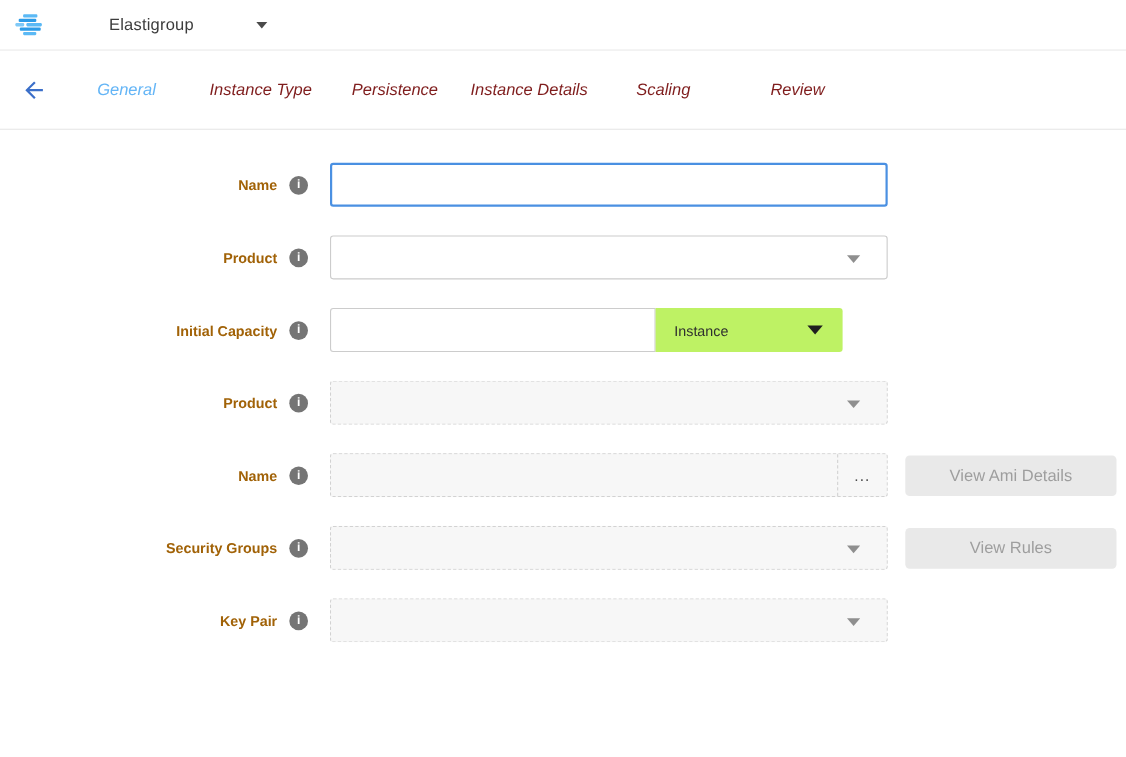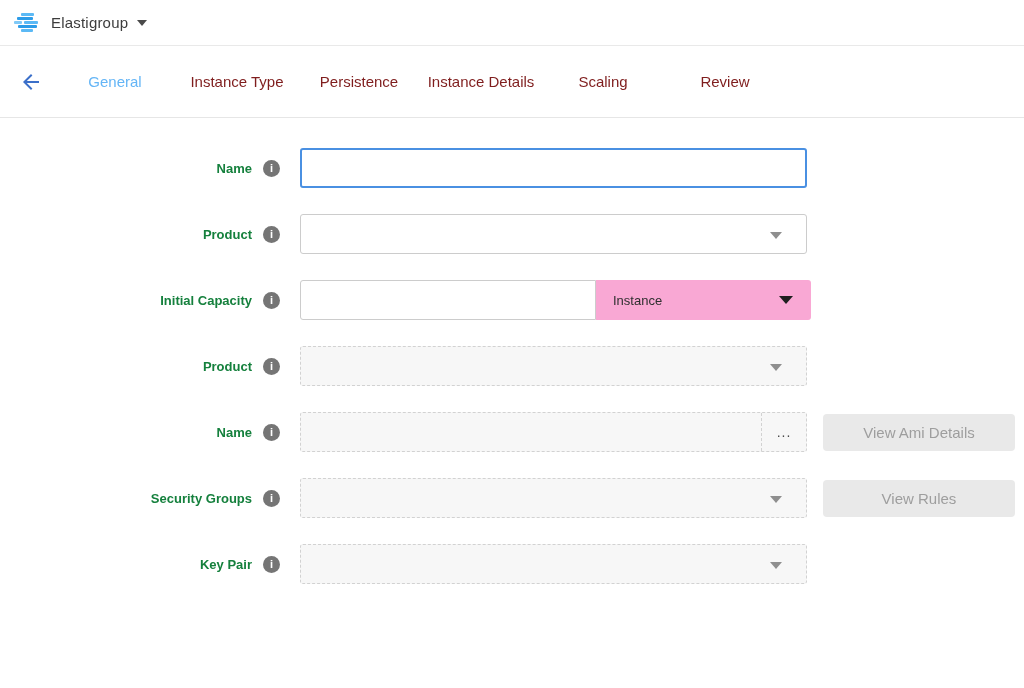--- a/index.html
+++ b/index.html
@@ -1,59 +1,59 @@
 <!DOCTYPE html>
 <html><head>
 <meta charset="utf-8">
 <style>
   * { margin:0; padding:0; box-sizing:border-box; }
   html,body { width:1024px; height:688px; background:#fff; font-family:"Liberation Sans", sans-serif; overflow:hidden; }
 
   
   .header { height:46px; display:flex; align-items:center; padding-left:14px; border-bottom:1px solid #e9e9e9; }
-  .app-switcher { display:flex; align-items:center; cursor:pointer; }
+  .app-switcher { display:flex; align-items:center; cursor:pointer;gap:48px; }
   .logo { width:26px; height:22px; position:relative; margin-right:11px; }
   .logo i { position:absolute; display:block; height:3px; border-radius:1px; }
   .logo .b1 { left:7px;  top:1px;  width:13px; background:#5bb9f5; }
   .logo .b2 { left:3px;  top:5px;  width:16px; background:#2d9ce8; }
   .logo .b3 { left:0;    top:9px;  width:8px;  background:#7fc9f7; }
   .logo .b4 { left:10px; top:9px;  width:14px; background:#5bb9f5; }
   .logo .b5 { left:4px;  top:13px; width:19px; background:#2d9ce8; }
   .logo .b6 { left:7px;  top:17px; width:12px; background:#5bb9f5; }
   .app-name { font-size:15px; color:#3c3c3c; letter-spacing:.2px; }
   .hdr-caret { width:0; height:0; margin-left:9px; border-left:5px solid transparent; border-right:5px solid transparent; border-top:6px solid #4a4a4a; }
 
   
   .tabbar { height:72px; display:flex; align-items:center; border-bottom:1px solid #e6e6e6; padding-left:18px; }
   .back-btn { width:26px; height:26px; display:flex; align-items:center; justify-content:center; cursor:pointer; }
-  .tabs { display:flex; margin-left:10px; }
+  .tabs { display:flex; margin-left:10px;font-style:italic; }
   .tab { width:122px; text-align:center; font-size:15px; color:#7f1d1d; cursor:pointer; white-space:nowrap; }
   .tab.active { color:#64b5f6; }
 
   
   .form { padding-top:30px; }
   .form-row { display:flex; align-items:center; height:40px; margin-bottom:26px; }
   .label-col { width:280px; display:flex; align-items:center; justify-content:flex-end; flex-shrink:0; }
-  .field-label { font-size:13px; font-weight:bold; color:#15803d; }
+  .field-label { font-size:13px; font-weight:bold; color:#a16207; }
   .info-icon { width:17px; height:17px; margin-left:11px; border-radius:50%; background:#757575; color:#fff;
                display:flex; align-items:center; justify-content:center; font-size:11px; font-weight:bold; cursor:pointer; }
   .info-icon::before { content:"i"; }
   .field-col { margin-left:20px; display:flex; align-items:center; }
 
   .text-input { width:507px; height:40px; border:1px solid #ccc; border-radius:3px; background:#fff; font-size:14px; padding:0 12px; color:#333; outline:none; }
   .text-input.focused { border:2px solid #4a90e2; }
 
   .select { position:relative; width:507px; height:40px; border:1px solid #ccc; border-radius:3px; background:#fff; cursor:pointer; }
   .select .caret { position:absolute; right:24px; top:17px; width:0; height:0;
                    border-left:6px solid transparent; border-right:6px solid transparent; border-top:7px solid #8f8f8f; }
   .select.disabled { background:#f7f7f7; border:1px dashed #d2d2d2; cursor:default; }
 
   
   .capacity-input { width:296px; height:40px; border:1px solid #ccc; border-radius:3px 0 0 3px; background:#fff; font-size:14px; padding:0 12px; color:#333; outline:none; }
-  .unit-select { position:relative; width:215px; height:40px; background:#f9a8d4; border-radius:0 3px 3px 0;
+  .unit-select { position:relative; width:170px; height:40px; background:#bef264; border-radius:0 3px 3px 0;
                  display:flex; align-items:center; padding-left:17px; cursor:pointer; }
   .unit-select .label { font-size:13px; color:#2f2f2f; }
   .unit-select .caret { position:absolute; right:18px; top:16px; width:0; height:0;
                         border-left:7px solid transparent; border-right:7px solid transparent; border-top:8px solid #1f1f1f; }
 
   
   .browse-field { width:507px; height:40px; border:1px dashed #d2d2d2; border-radius:3px; background:#f7f7f7; display:flex; }
   .browse-field .blank { flex:1; }
   .browse-btn { width:45px; border-left:1px dashed #d2d2d2; display:flex; align-items:center; justify-content:center;
                 font-size:14px; color:#4a4a4a; letter-spacing:1px; }

